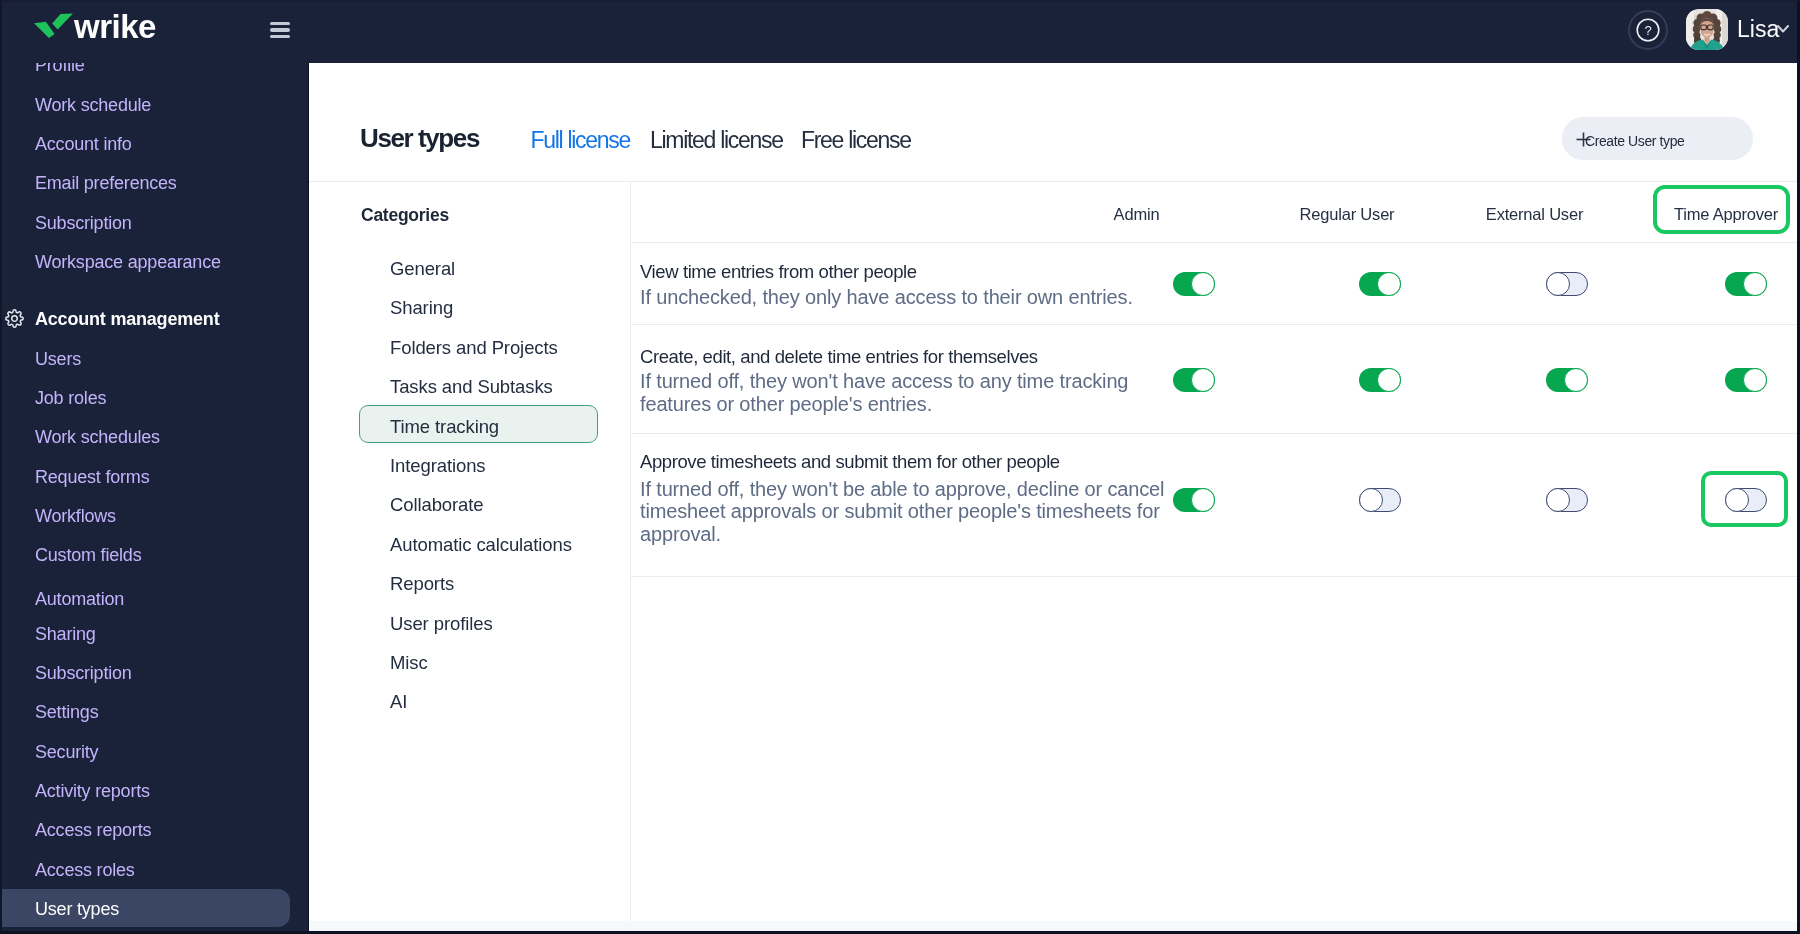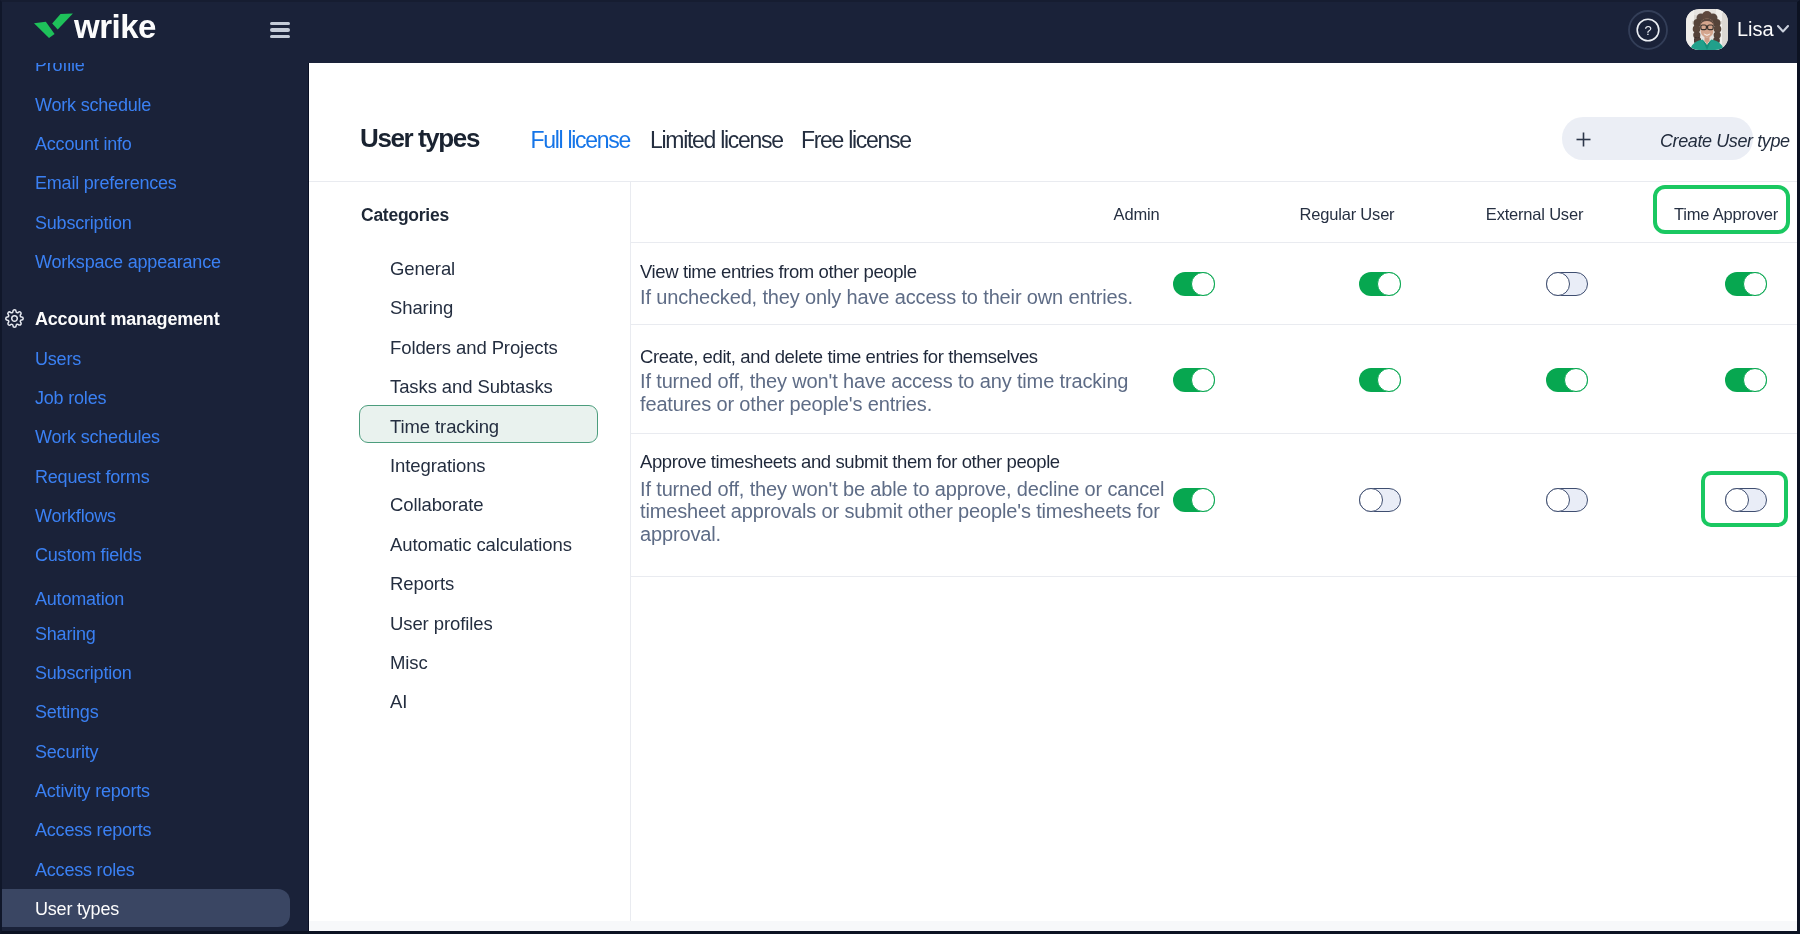--- a/index.html
+++ b/index.html
@@ -10,21 +10,21 @@
 
   
   #frame { position:absolute; inset:0; pointer-events:none; z-index:99;
     border-top:2px solid #161d31; border-left:2px solid #10172a;
     border-right:3px solid #0c1222; border-bottom:3px solid #0c1222; }
 
   
   #topbar { position:absolute; left:0; top:0; width:1800px; height:63px; background:#1a2239; z-index:10; }
   #sidebar { position:absolute; left:0; top:63px; width:309px; height:871px; background:#1a2239; z-index:5; border-right:1.5px solid #0a1024; }
   .sideitem { position:absolute; left:35px; height:39px; display:flex; align-items:center;
-    font-size:18px; letter-spacing:-0.2px; color:#3b82f6; white-space:nowrap; }
+    font-size:18px; letter-spacing:-0.2px; color:#c4b5fd; white-space:nowrap; }
   .sideitem.bold { color:#ffffff; font-weight:bold; }
   #activepill { position:absolute; left:0; top:826.3px; width:290px; height:38px;
     background:#3a4663; border-radius:0 12px 12px 0; }
   .sideitem.active { color:#ffffff; }
 
   
   #content { position:absolute; left:309px; top:63px; width:1488px; height:868px; background:#fff; z-index:6; }
 
   .hline { position:absolute; height:1px; background:#e9ebf0; }
   .vline { position:absolute; width:1px; background:#e9ebf0; }
@@ -98,21 +98,21 @@
 
     <path d="M17.5 24 Q21 27.5 24.5 24 Q23.5 26.8 21 26.8 Q18.5 26.8 17.5 24 Z" fill="#ffffff"></path>
 
     <path d="M18.5 27.5 L18.5 33 L23.5 33 L23.5 27.5 Q21 29.5 18.5 27.5 Z" fill="#cf9d86"></path>
 
     <path d="M4 41 C6 33.5 12 31.5 16.5 30.5 L21 36 L25.5 30.5 C30 31.5 36 33.5 38 41 Z" fill="#22a28c"></path>
     <path d="M16.5 30.5 L21 41 L25.5 30.5 L21 36 Z" fill="#13907b"></path>
     <path d="M18.5 31 L21 36 L23.5 31 L21 33 Z" fill="#d7a78f"></path>
   </svg>
 
-  <div class="abs" style="left:1737px;top:19px;height:21px;display:flex;align-items:center;font-size:20px;color:#ffffff;">Lisa</div>
+  <div class="abs" style="left:1737px;top:19px;height:21px;display:flex;align-items:center;font-size:23px;color:#ffffff;">Lisa</div>
   <svg class="abs" style="left:1774px;top:22px;" width="18" height="14" viewBox="0 0 18 14">
     <polyline points="4,4 9,9.5 14,4" fill="none" stroke="#cdd3df" stroke-width="2" stroke-linecap="round" stroke-linejoin="round"></polyline>
   </svg>
 </div>
 
 <div id="sidebar">
   <div id="activepill"></div>
 
   <svg class="abs" style="left:5.3px;top:246.3px;" width="19" height="19" viewBox="0 0 24 24">
     <path fill="none" stroke="#e8ebf2" stroke-width="1.9" d="M12 15.5A3.5 3.5 0 1 0 12 8.5a3.5 3.5 0 0 0 0 7z"></path>
@@ -145,21 +145,21 @@
 <div id="content">
     <div class="abs" style="left:51px;top:61.7px;height:26px;line-height:26px;font-size:26px;font-weight:bold;letter-spacing:-1.4px;color:#18212f;">User types</div>
     <div class="abs" style="left:221.5px;top:65.69999999999999px;height:23px;line-height:23px;font-size:23px;letter-spacing:-1.3px;color:#1374e8;">Full license</div>
     <div class="abs" style="left:341px;top:65.69999999999999px;height:23px;line-height:23px;font-size:23px;letter-spacing:-1.3px;color:#222c3d;">Limited license</div>
     <div class="abs" style="left:492px;top:65.69999999999999px;height:23px;line-height:23px;font-size:23px;letter-spacing:-1.3px;color:#222c3d;">Free license</div>
     <div class="abs" style="left:1252.6px;top:54.2px;width:191px;height:43px;border-radius:21px;background:#ebeef5;"></div>
     <svg class="abs" style="left:1267px;top:68.5px;" width="15" height="15" viewBox="0 0 15 15">
       <line x1="7.5" y1="0.5" x2="7.5" y2="14.5" stroke="#2a3447" stroke-width="1.6"></line>
       <line x1="0.5" y1="7.5" x2="14.5" y2="7.5" stroke="#2a3447" stroke-width="1.6"></line>
     </svg>
-    <div class="abs" style="left:1351px;top:69.19999999999999px;height:19px;line-height:19px;font-size:18px;letter-spacing:-0.4px;color:#212b3c;font-style:italic;">Create User type</div>
+    <div class="abs" style="left:1276px;top:69.19999999999999px;height:19px;line-height:19px;font-size:14px;letter-spacing:-0.4px;color:#212b3c;">Create User type</div>
     <div class="hline" style="left:0;top:118px;width:1488px;"></div>
     <div class="vline" style="left:321px;top:119px;height:749px;"></div>
     <div class="abs" style="left:52px;top:143.2px;height:18px;line-height:18px;font-size:17.5px;font-weight:bold;letter-spacing:-0.25px;color:#1b2534;">Categories</div>
     <div class="abs" style="left:50.39999999999998px;top:341.5px;width:239px;height:38.7px;border-radius:9px;background:#e9f2ee;border:1.5px solid #4a9c7c;"></div>
     <div class="catitem" style="top:195.90000000000003px;height:19px;line-height:19px;">General</div>
     <div class="catitem" style="top:235.3px;height:19px;line-height:19px;">Sharing</div>
     <div class="catitem" style="top:274.70000000000005px;height:19px;line-height:19px;">Folders and Projects</div>
     <div class="catitem" style="top:314.1px;height:19px;line-height:19px;">Tasks and Subtasks</div>
     <div class="catitem" style="top:353.50000000000006px;height:19px;line-height:19px;">Time tracking</div>
     <div class="catitem" style="top:392.90000000000003px;height:19px;line-height:19px;">Integrations</div>

